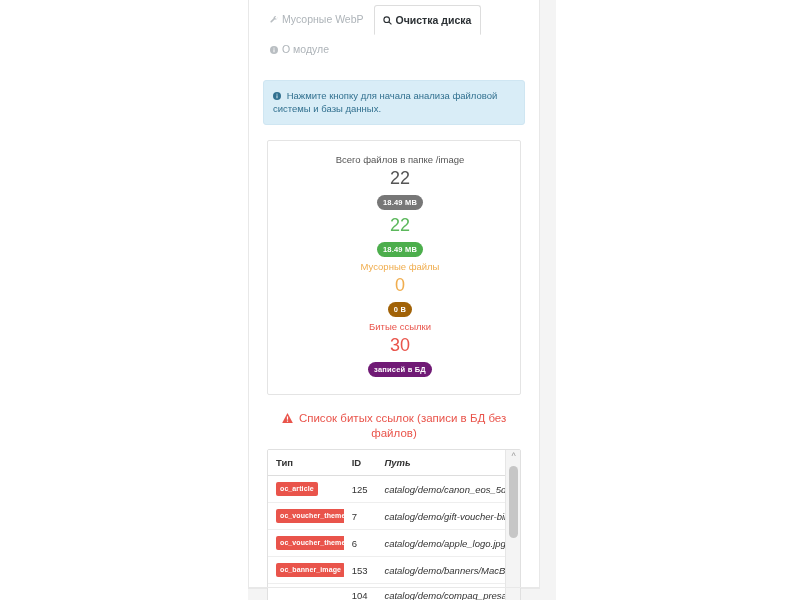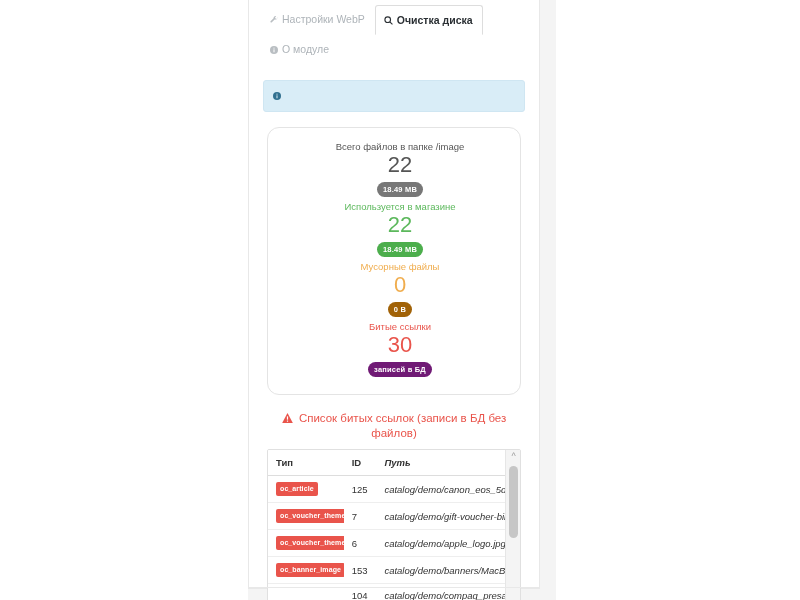--- a/index.html
+++ b/index.html
@@ -73,27 +73,27 @@
     font-size: 9.5px;
     line-height: 13px;
     padding: 8px 9px 9px 9px;
   }
   .alert-info .ic { margin-right: 3px; font-weight: bold; }
 
   
   .stats-box {
     margin: 15px 6px 0 6px;
     border: 1px solid #e4e4e4;
-    border-radius: 12px;
+    border-radius: 2px;
     background: #fff;
     padding: 12px 10px 14px 22px;
     text-align: center;
   }
   .stat-label { font-size: 9.5px; line-height: 13px; }
-  .stat-value { font-size: 22px; line-height: 26px; font-weight: 300; margin-top: -1px; }
+  .stat-value { font-size: 18px; line-height: 26px; font-weight: 300; margin-top: -1px; }
   .badge {
     display: inline-block;
     font-size: 7.5px;
     font-weight: bold;
     line-height: 9px;
     color: #ffffff;
     padding: 3px 6px 3px 6px;
     border-radius: 9px;
     margin: 3px 0 3px 0;
     letter-spacing: .2px;
@@ -189,21 +189,21 @@
   <div class="gutter-right"></div>
 
   <div class="panel">
 
     <div class="tabs">
       <div class="tab">
         <span class="ic">
           <svg width="8" height="8" viewBox="0 0 16 16" fill="#b9bec2">
               <path d="M14.5 1.5a4 4 0 0 1-5.3 5.3l-6 6a1.5 1.5 0 0 1-2.1-2.1l6-6A4 4 0 0 1 12.4.4L10 2.8l1.1 2.1 2.1 1.1L15.6 3.6a4 4 0 0 1-1.1-2.1z"></path>
             </svg>
-        </span><span>Настройки WebP</span>
+        </span><span>Мусорные WebP</span>
       </div>
       <div class="tab active">
         <span class="ic">
           <svg width="9" height="9" viewBox="0 0 16 16" fill="none" stroke="#2a2f33" stroke-width="2">
               <circle cx="6.6" cy="6.6" r="5"></circle>
               <line x1="10.3" y1="10.3" x2="15" y2="15"></line>
             </svg>
         </span><span>Очистка диска</span>
       </div>
       <div class="tab-row2">
@@ -220,33 +220,32 @@
       <div class="tabs-underline"></div>
     </div>
 
     <div class="alert-info">
       <span class="ic">
         <svg width="8" height="8" viewBox="0 0 16 16">
             <circle cx="8" cy="8" r="8" fill="#31708f"></circle>
             <rect x="7" y="6.6" width="2" height="6" fill="#d9edf7"></rect>
             <rect x="7" y="3.3" width="2" height="2" fill="#d9edf7"></rect>
           </svg>
-      </span>
+      </span><span>Нажмите кнопку для начала анализа файловой системы и базы данных.</span>
     </div>
 
     <div class="stats-box">
 
       <div>
         <div class="stat-label c-gray">Всего файлов в папке /image</div>
         <div class="stat-value c-gray">22</div>
         <div class="badge b-gray">18.49 MB</div>
       </div>
 
       <div>
-        <div class="stat-label c-green">Используется в магазине</div>
         <div class="stat-value c-green">22</div>
         <div class="badge b-green">18.49 MB</div>
       </div>
 
       <div>
         <div class="stat-label c-orange">Мусорные файлы</div>
         <div class="stat-value c-orange">0</div>
         <div class="badge b-orange">0 B</div>
       </div>
 

